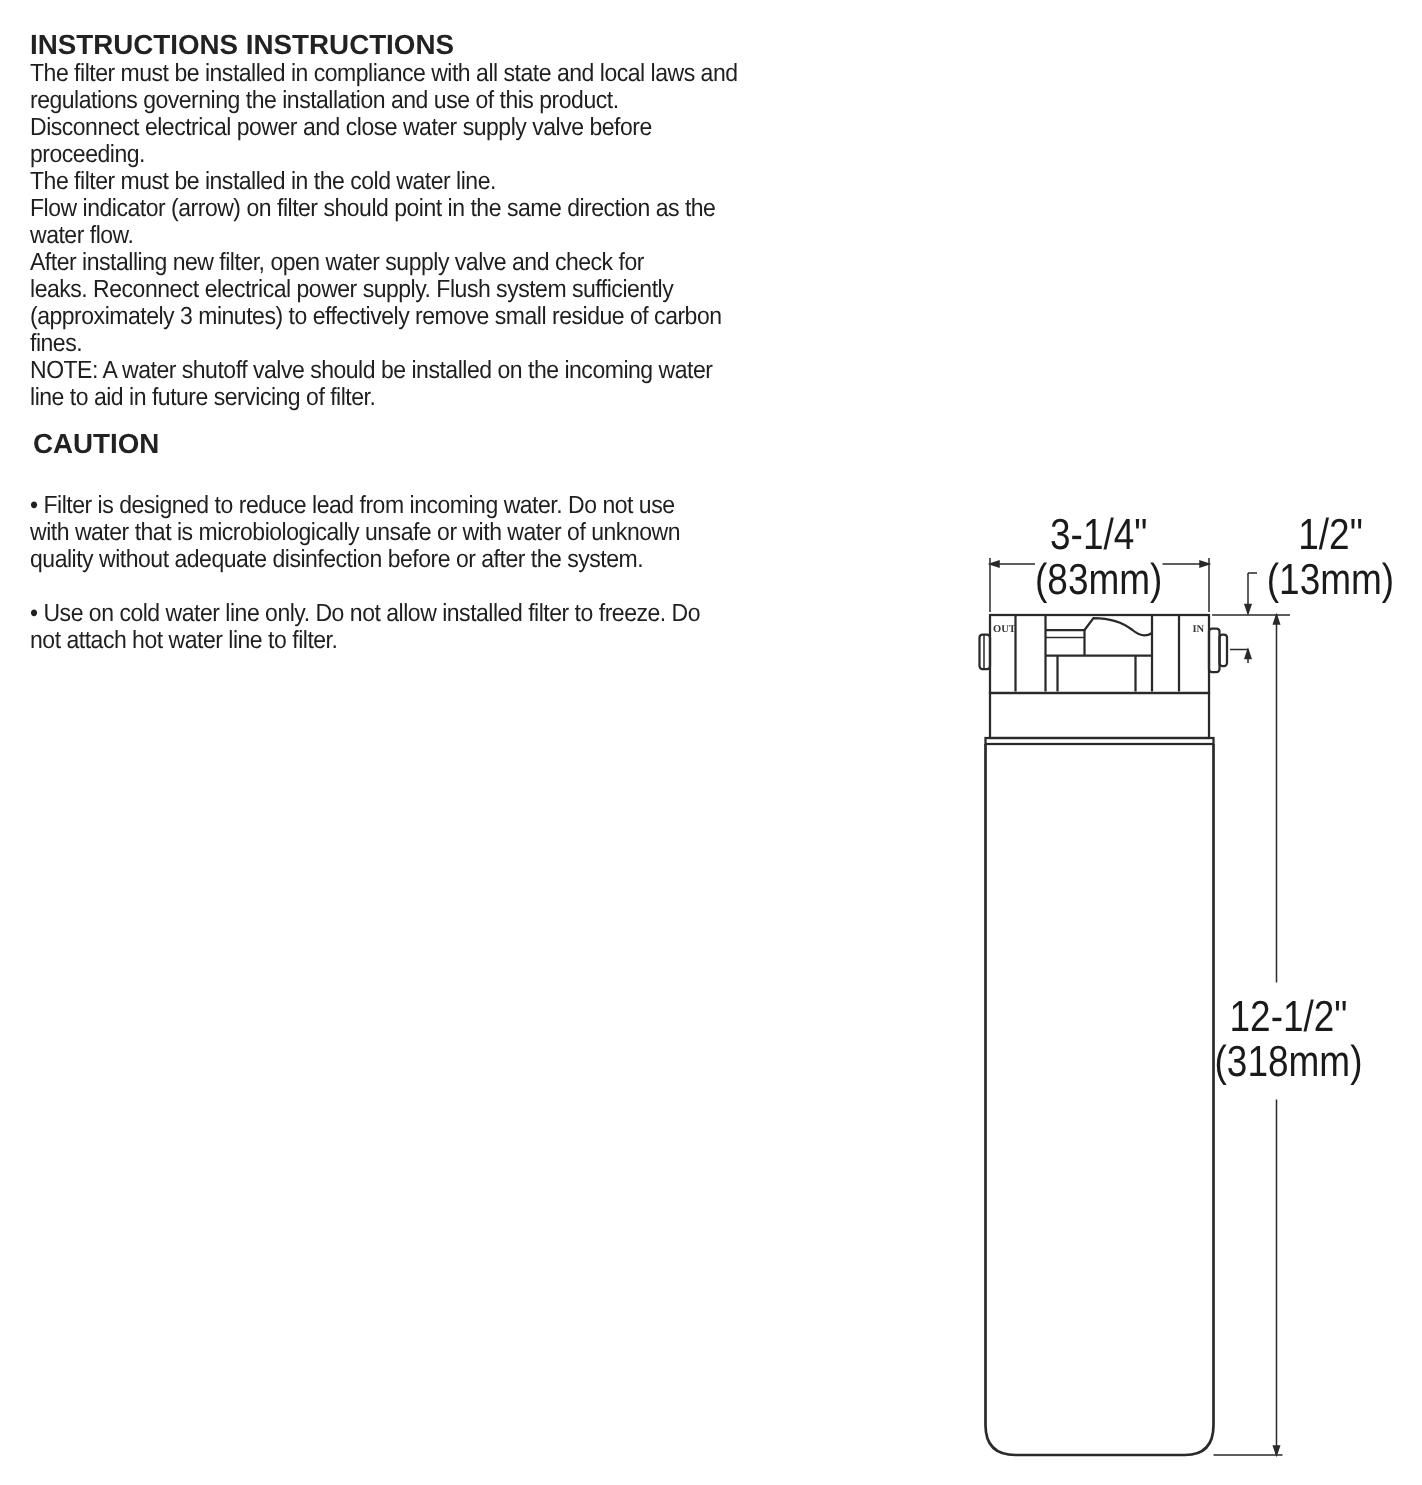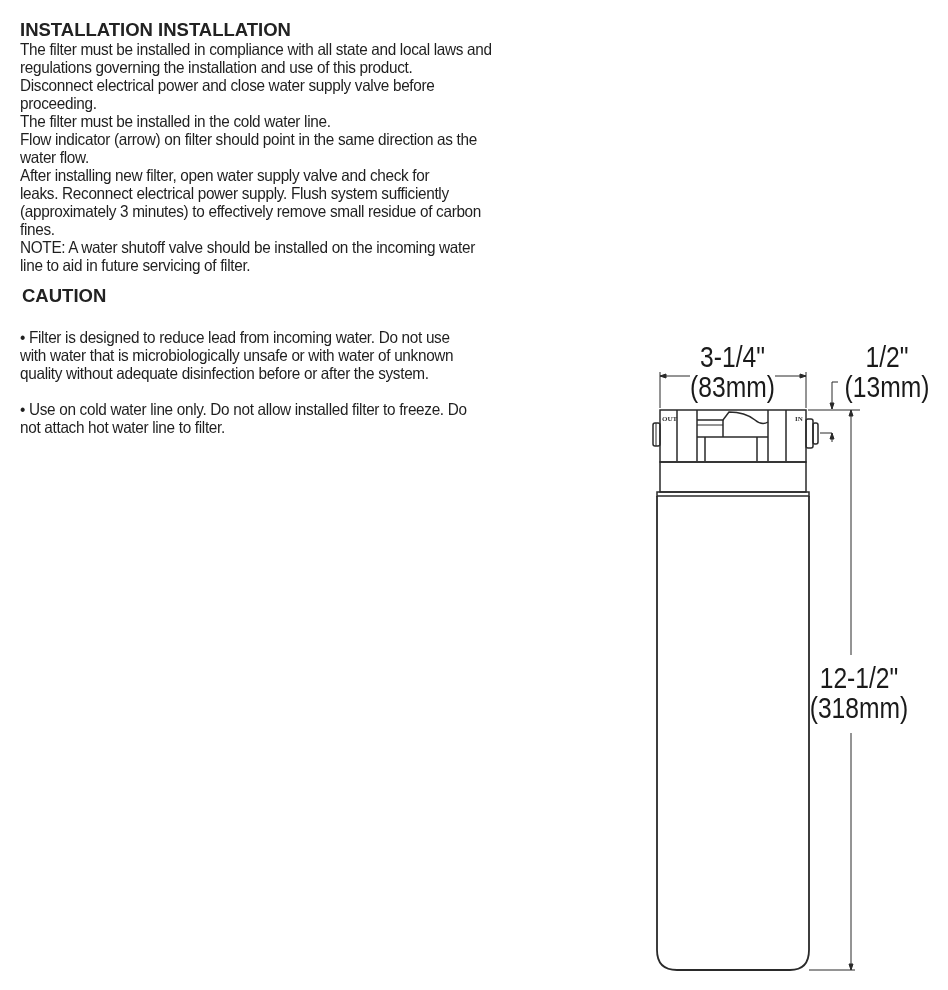--- a/index.html
+++ b/index.html
@@ -32,21 +32,21 @@
     .dim {
       position: absolute; font-family: "Liberation Sans", sans-serif;
       font-size: 29px; line-height: 30px; color: #1a1a1a; text-align: center;
       transform: scaleX(0.85); white-space: nowrap;
     }
   </style>
 </head>
 <body>
 
 <div class="text-col">
-  <h1 class="h1">INSTALLATION INSTALLATION</h1>
+  <h1 class="h1">INSTRUCTIONS INSTRUCTIONS</h1>
   <div class="para">
     <span class="line">The filter must be installed in compliance with all state and local laws and</span>
     <span class="line">regulations governing the installation and use of this product.</span>
     <span class="line">Disconnect electrical power and close water supply valve before</span>
     <span class="line">proceeding.</span>
     <span class="line">The filter must be installed in the cold water line.</span>
     <span class="line">Flow indicator (arrow) on filter should point in the same direction as the</span>
     <span class="line">water flow.</span>
     <span class="line">After installing new filter, open water supply valve and check for</span>
     <span class="line">leaks. Reconnect electrical power supply. Flush system sufficiently</span>

